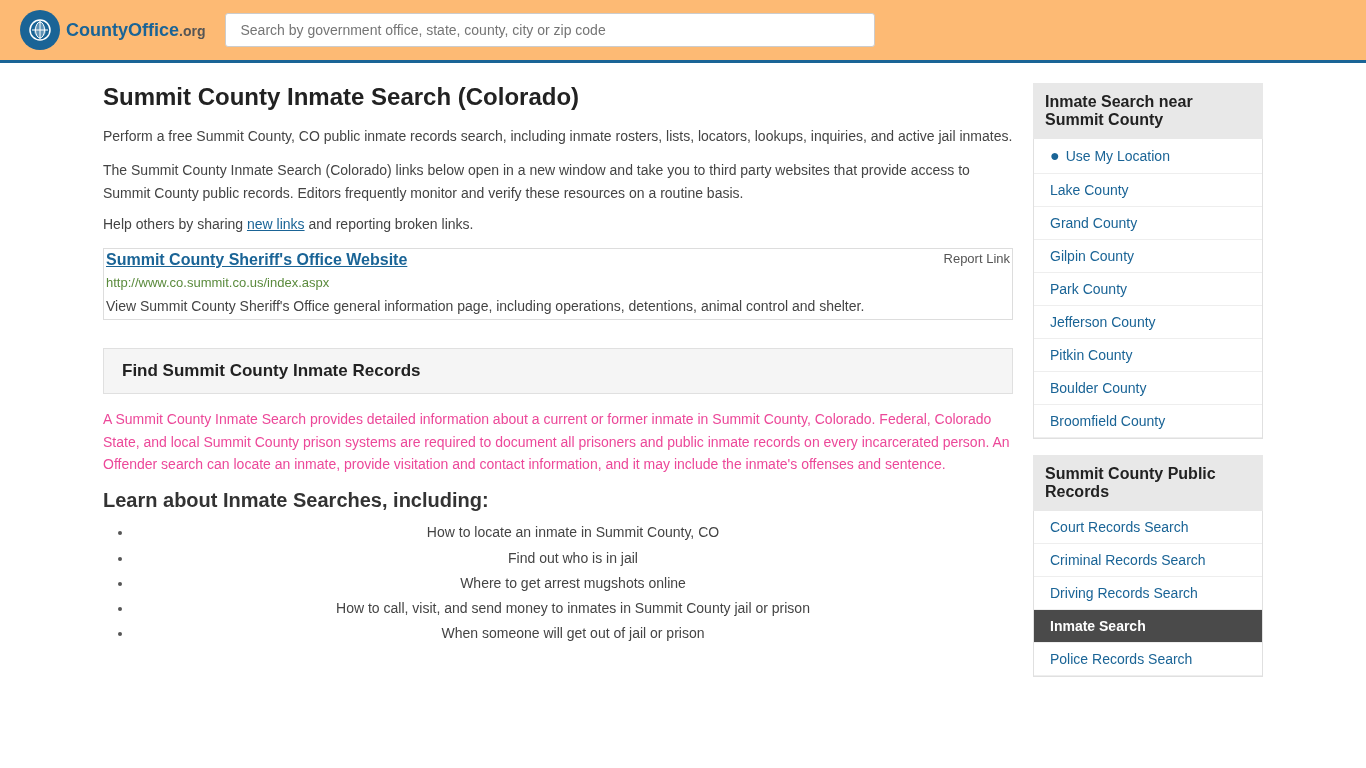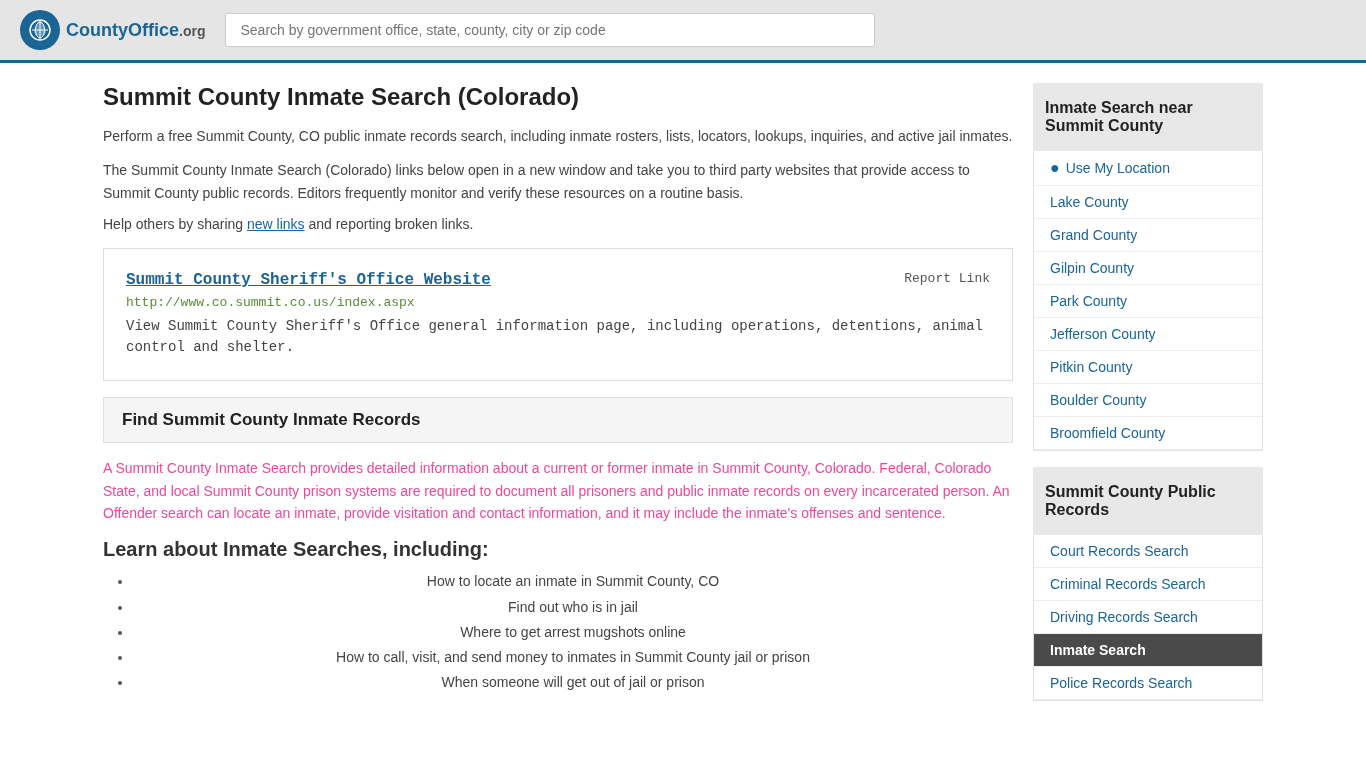--- a/index.html
+++ b/index.html
@@ -1,20 +1,20 @@
 <!DOCTYPE html>
 <html><head>
   <meta charset="utf-8">
   <style>
     * { box-sizing: border-box; margin: 0; padding: 0; }
     body { font-family: Arial, sans-serif; font-size: 14px; color: #333; background: #fff; }
 
     
     #header {
-      background: #e5e5e5;
+      background: #fdba74;
       border-bottom: 3px solid #1a6496;
       padding: 10px 20px;
       display: flex;
       align-items: center;
       gap: 20px;
     }
     #logo-area {
       display: flex;
       align-items: center;
       gap: 6px;
@@ -84,24 +84,23 @@
     #breadcrumb span { color: #888; margin: 0 4px; }
 
     .description-block { margin-bottom: 12px; line-height: 1.6; color: #444; }
 
     .help-text { font-size: 14px; color: #444; margin-bottom: 16px; }
     .help-text a { color: #1a6496; text-decoration: underline; }
 
     
     .link-card {
       border: 1px solid #ddd;
-      padding: 22px;
-      margin-bottom: 16px;
+      padding: 2px;
+      margin-bottom: 28px;
       background: #fff;
-      font-family: Liberation Mono, monospace;
     }
     .link-card-header {
       display: flex;
       justify-content: space-between;
       align-items: flex-start;
       margin-bottom: 6px;
     }
     .link-card-title {
       font-size: 16px;
       font-weight: bold;
@@ -158,21 +157,21 @@
     }
     .bullet-list li::marker { color: #555; }
 
     
     #sidebar {
       width: 230px;
       flex-shrink: 0;
     }
     .sidebar-section-title {
       background: #e8e8e8;
-      padding: 16px 12px;
+      padding: 10px 12px;
       font-size: 16px;
       font-weight: bold;
       color: #222;
       margin-bottom: 0;
     }
     .sidebar-links {
       border: 1px solid #e0e0e0;
       border-top: none;
       margin-bottom: 16px;
     }

